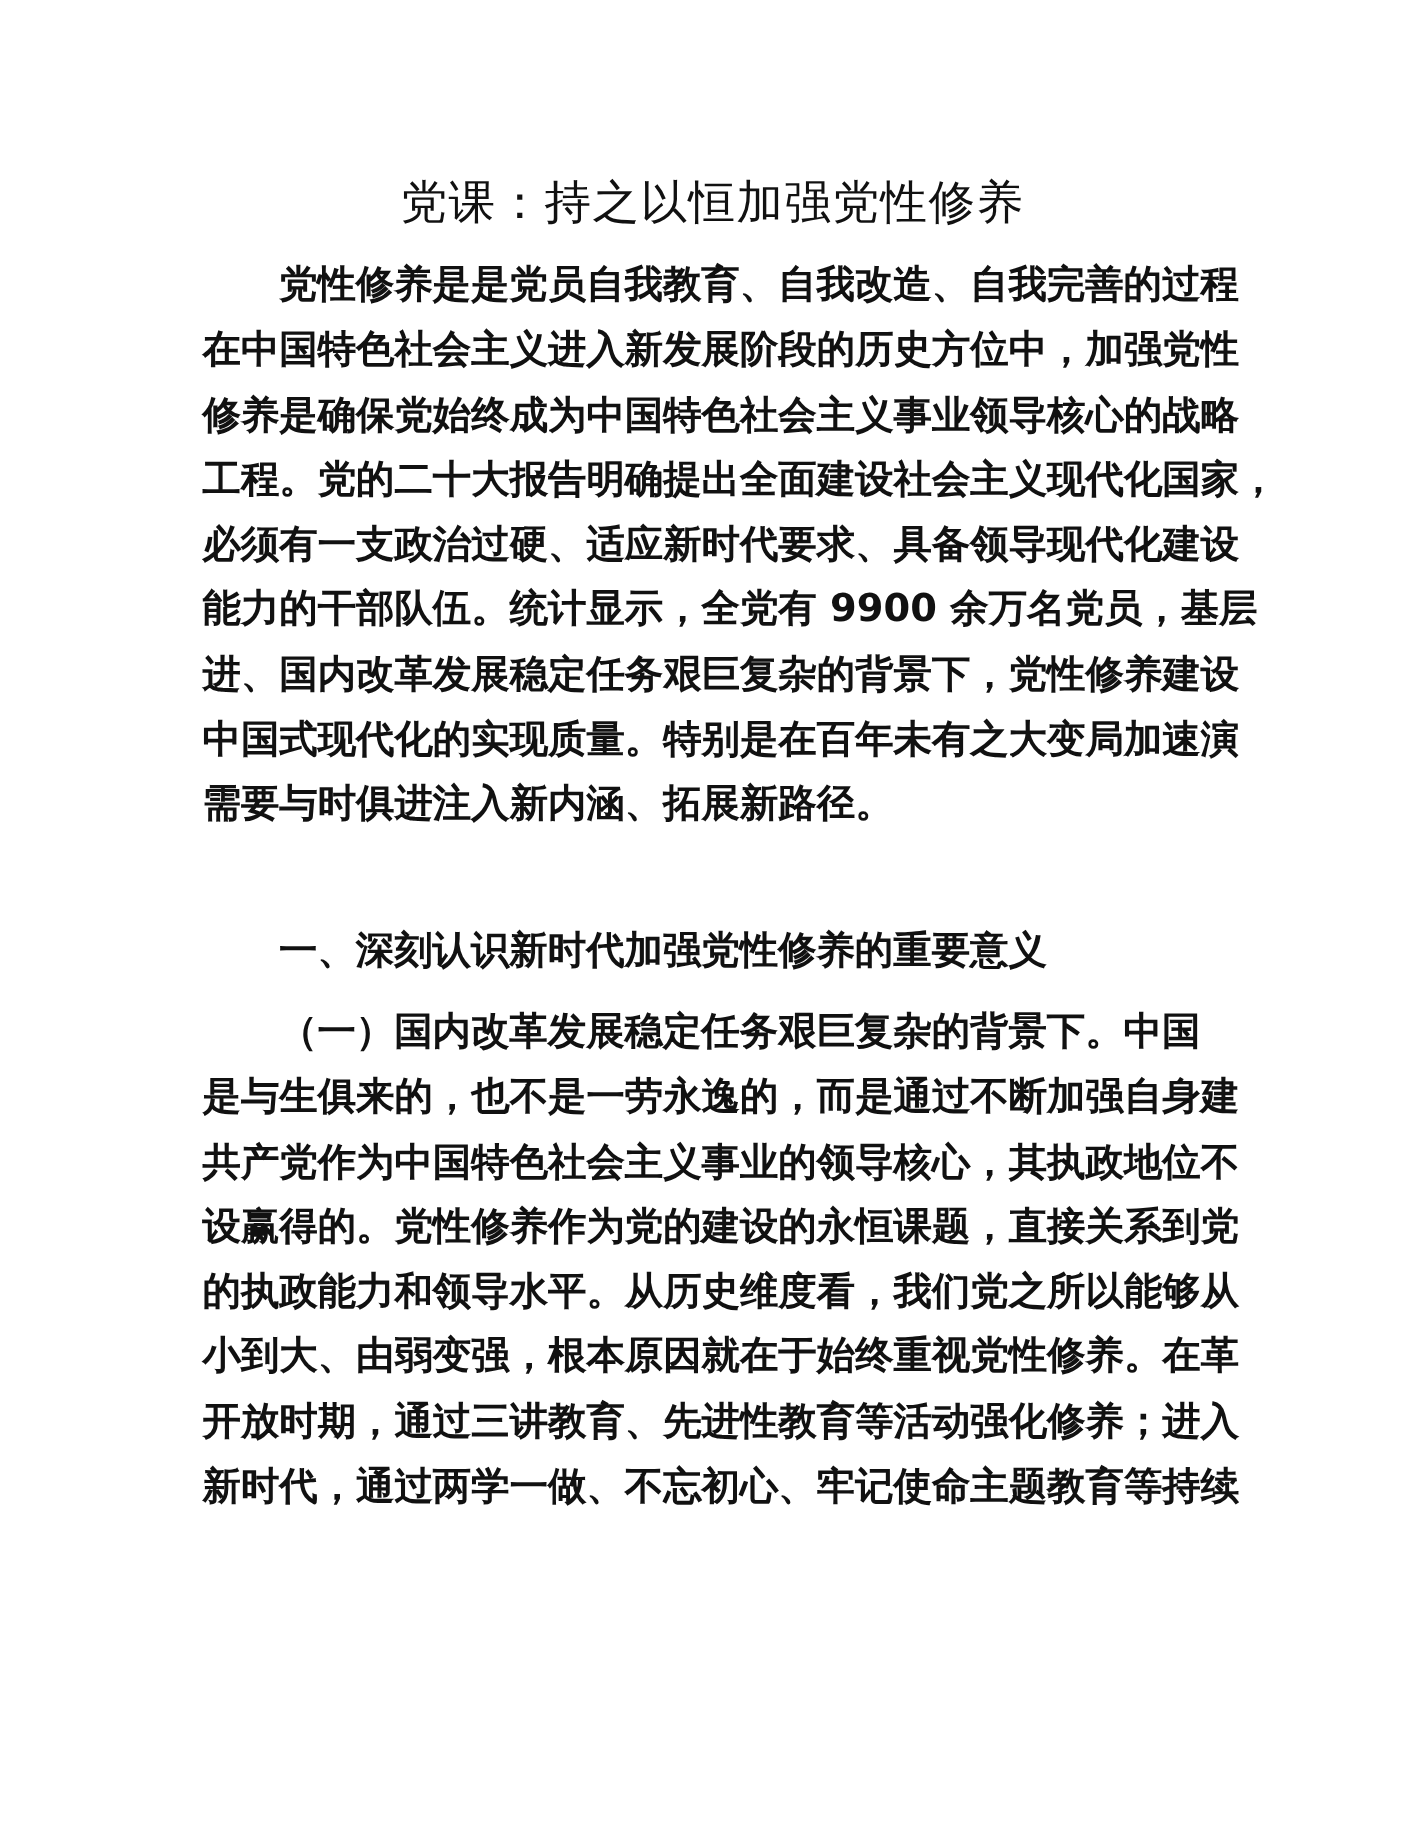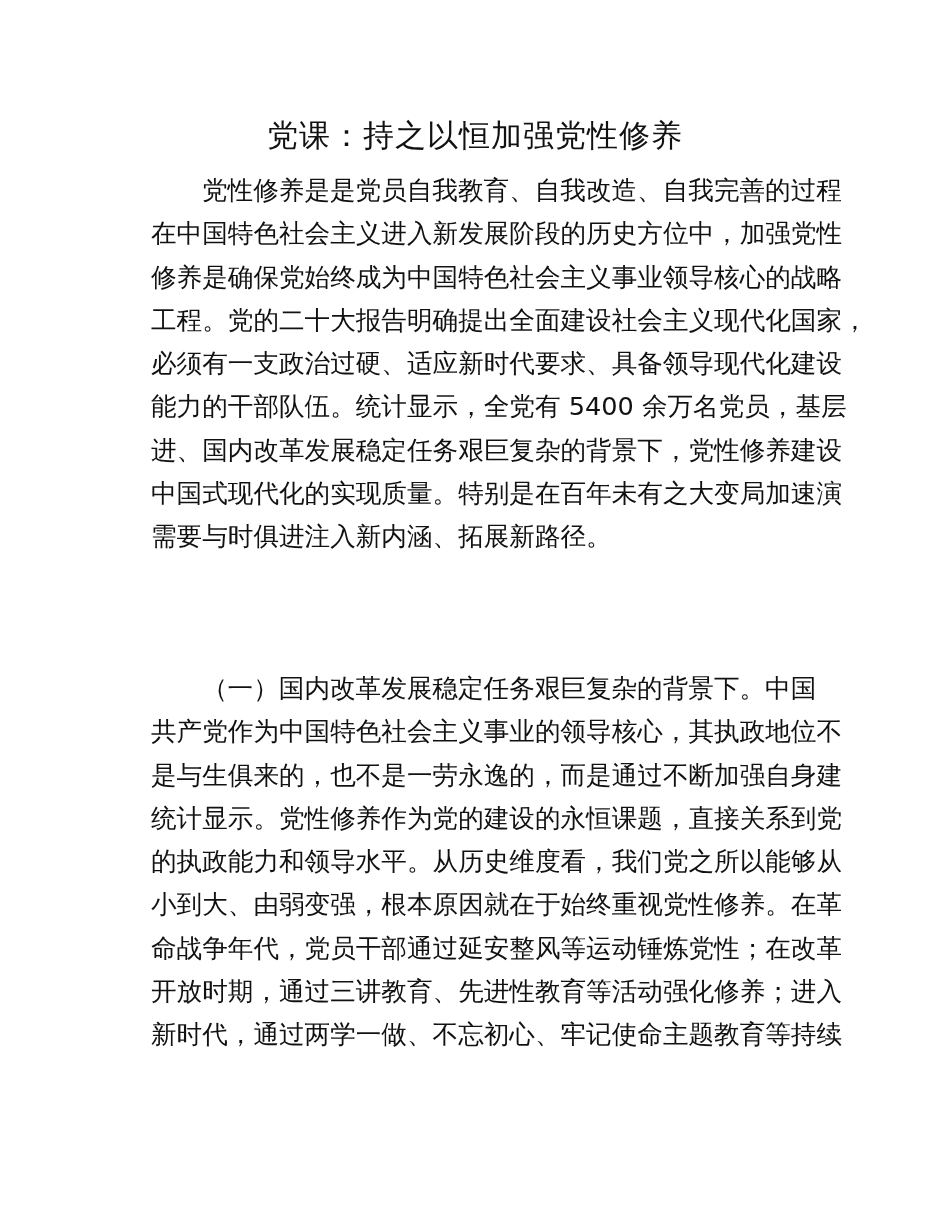--- a/index.html
+++ b/index.html
@@ -1,50 +1,52 @@
 <!DOCTYPE html>
 <html><head>
 <meta charset="utf-8">
 <style>
   html, body { margin: 0; padding: 0; background: #ffffff; }
   body { width: 950px; height: 1230px; position: relative; overflow: hidden;
          font-family: "DejaVu Sans", "Liberation Sans", sans-serif; color: #111111; }
   .page { position: absolute; left: 0; top: 0; width: 950px; height: 1230px; }
   .title { position: absolute; left: 0; width: 950px; top: 114px; text-align: center;
            font-size: 31px; line-height: 42px; letter-spacing: 1px; }
-  .body-text { position: absolute; left: 151px; width: 672px; }
+  .body-text { position: absolute; left: 135px; width: 672px; font-weight: bold; }
   .line { font-size: 25.6px; line-height: 43.3px; height: 43.3px; white-space: nowrap; letter-spacing: 0; }
   .indent { padding-left: 51px; }
   .p1 { top: 169px; }
   .h1 { top: 613px; }
   .p2 { top: 667px; }
 </style>
 </head>
 <body>
 
 <div class="page">
   <div class="title">党课：持之以恒加强党性修养</div>
 
   <div class="body-text p1">
     <div class="line indent">党性修养是是党员自我教育、自我改造、自我完善的过程</div>
     <div class="line">在中国特色社会主义进入新发展阶段的历史方位中，加强党性</div>
     <div class="line">修养是确保党始终成为中国特色社会主义事业领导核心的战略</div>
     <div class="line">工程。党的二十大报告明确提出全面建设社会主义现代化国家，</div>
     <div class="line">必须有一支政治过硬、适应新时代要求、具备领导现代化建设</div>
-    <div class="line">能力的干部队伍。统计显示，全党有 5400 余万名党员，基层</div>
+    <div class="line">能力的干部队伍。统计显示，全党有 9900 余万名党员，基层</div>
     <div class="line">进、国内改革发展稳定任务艰巨复杂的背景下，党性修养建设</div>
     <div class="line">中国式现代化的实现质量。特别是在百年未有之大变局加速演</div>
     <div class="line">需要与时俱进注入新内涵、拓展新路径。</div>
   </div>
 
+  <div class="body-text h1">
+    <div class="line indent">一、深刻认识新时代加强党性修养的重要意义</div>
+  </div>
 
   <div class="body-text p2">
     <div class="line indent">（一）国内改革发展稳定任务艰巨复杂的背景下。中国</div>
+    <div class="line">是与生俱来的，也不是一劳永逸的，而是通过不断加强自身建</div>
     <div class="line">共产党作为中国特色社会主义事业的领导核心，其执政地位不</div>
-    <div class="line">是与生俱来的，也不是一劳永逸的，而是通过不断加强自身建</div>
-    <div class="line">统计显示。党性修养作为党的建设的永恒课题，直接关系到党</div>
+    <div class="line">设赢得的。党性修养作为党的建设的永恒课题，直接关系到党</div>
     <div class="line">的执政能力和领导水平。从历史维度看，我们党之所以能够从</div>
     <div class="line">小到大、由弱变强，根本原因就在于始终重视党性修养。在革</div>
-    <div class="line">命战争年代，党员干部通过延安整风等运动锤炼党性；在改革</div>
     <div class="line">开放时期，通过三讲教育、先进性教育等活动强化修养；进入</div>
     <div class="line">新时代，通过两学一做、不忘初心、牢记使命主题教育等持续</div>
   </div>
 </div>
 
 </body></html>

